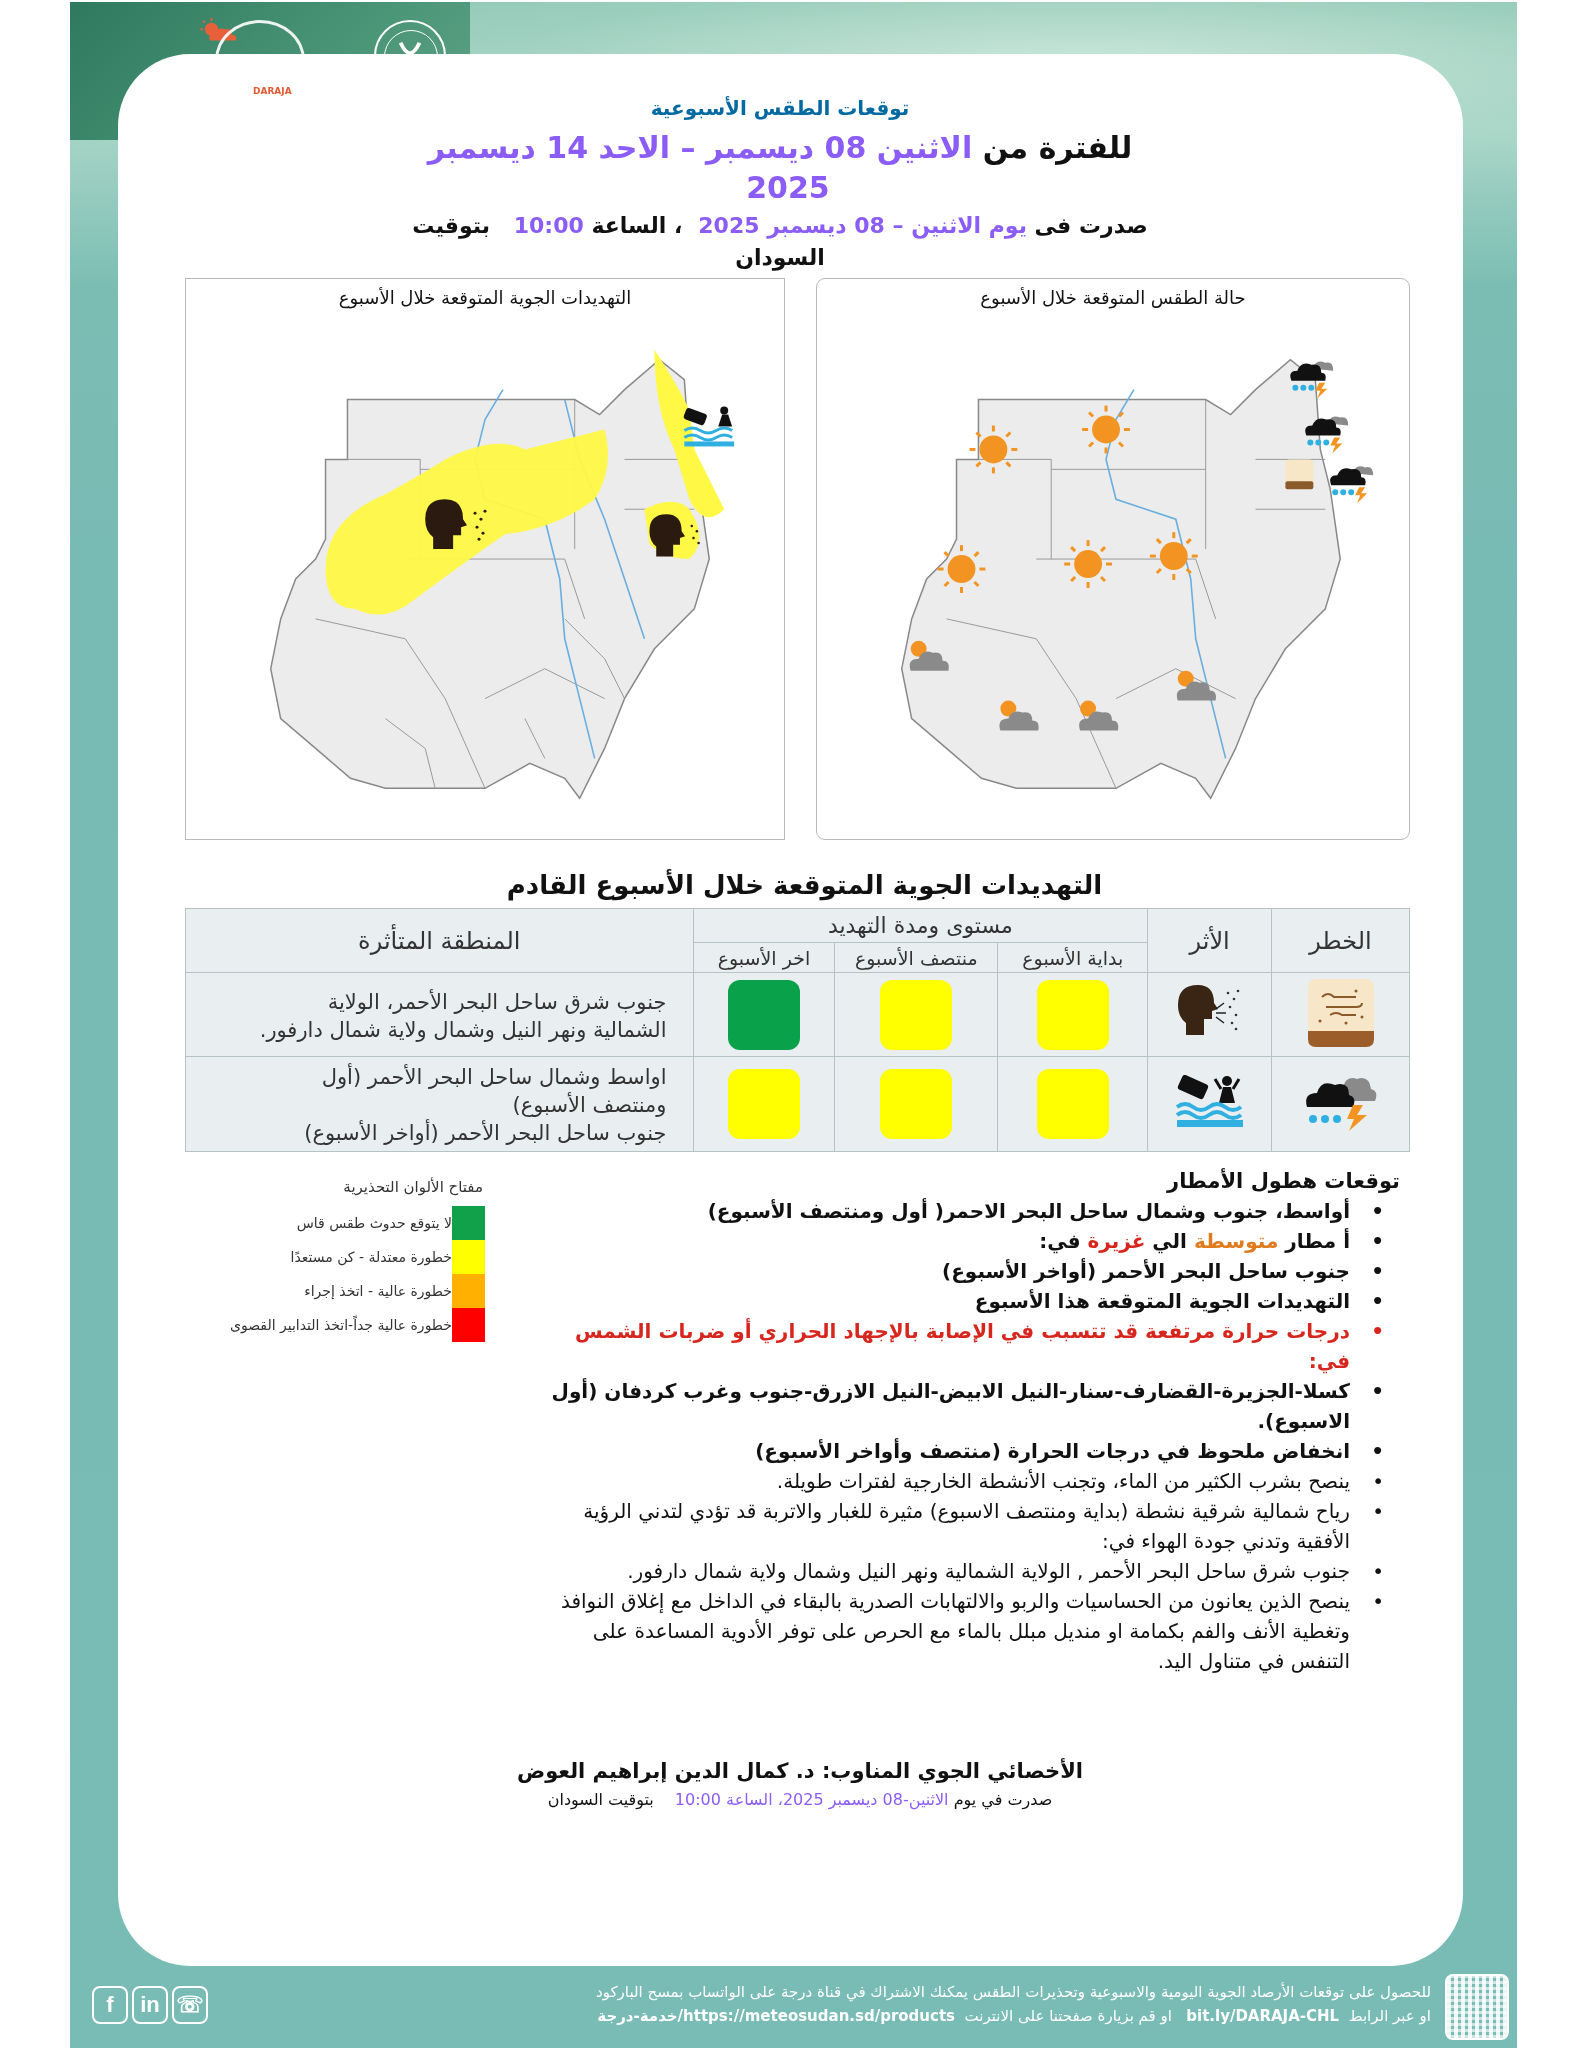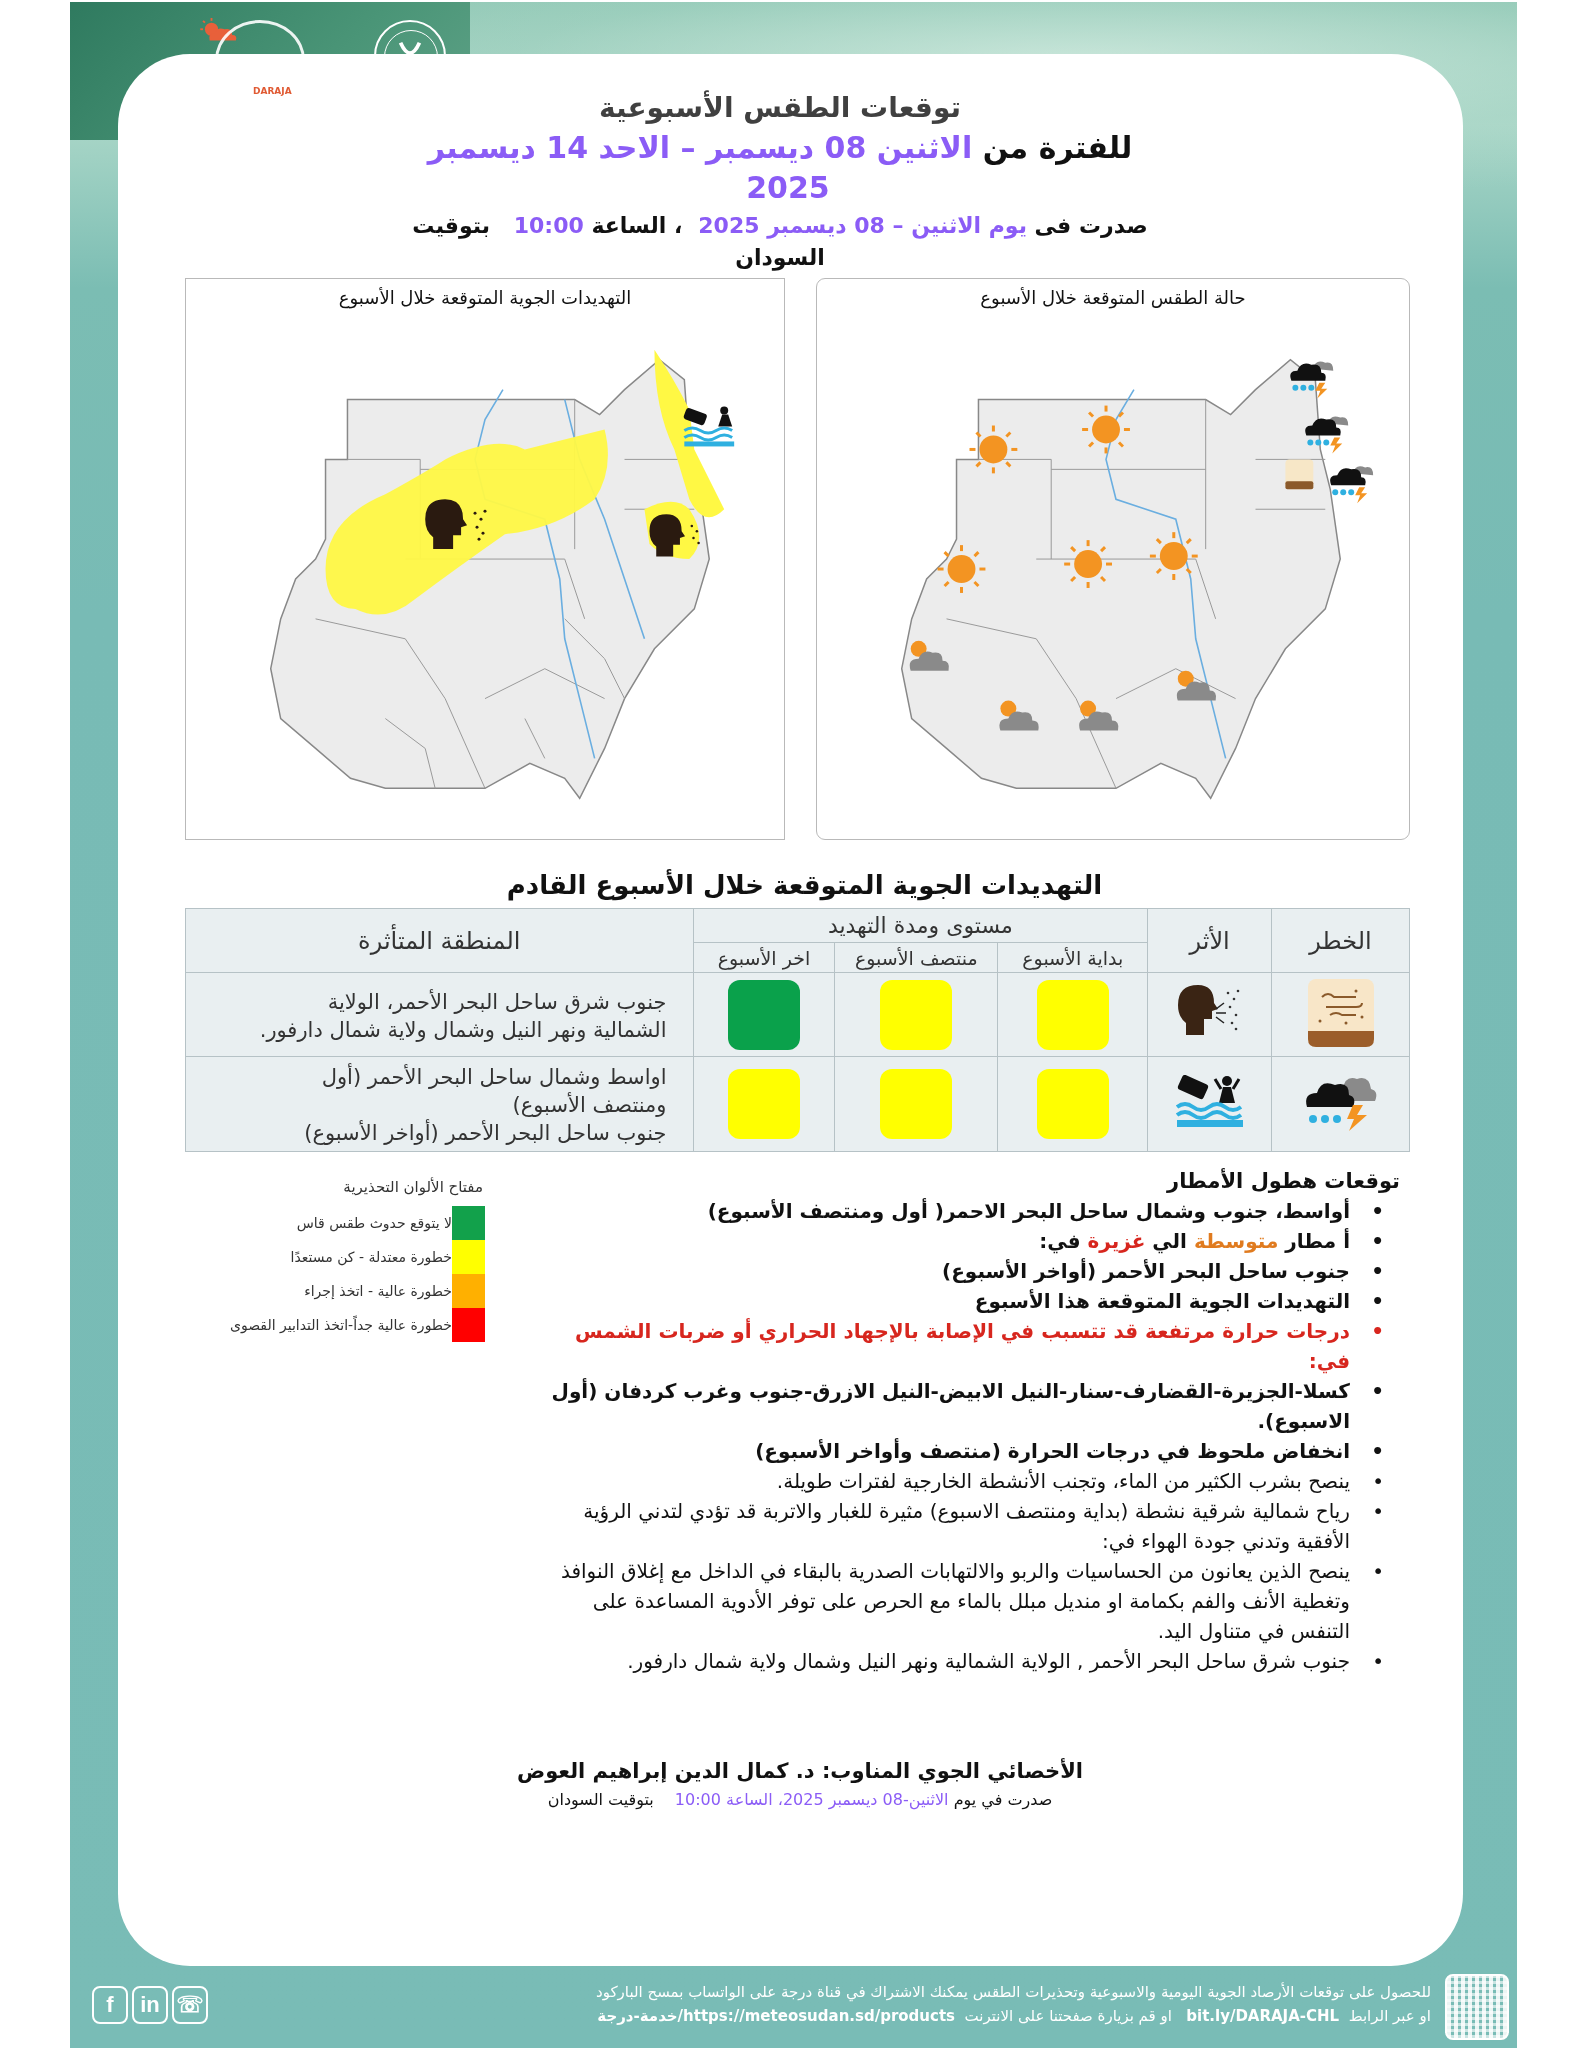--- a/index.html
+++ b/index.html
@@ -34,21 +34,21 @@
   .logo-daraja .latin { position: absolute; left: 78px; top: 68px; font-size: 9px; color: #e05a33; font-weight: bold; }
   .logo-daraja .sub1, .logo-daraja .sub2 { position: absolute; right: 0; font-size: 10px; color: #fff; white-space: nowrap; direction: rtl; }
   .logo-daraja .sub1 { top: 82px; } .logo-daraja .sub2 { top: 96px; }
   .logo-ews { position: absolute; left: 235px; top: 6px; width: 90px; height: 110px; text-align: center; }
   .logo-ews .seal { margin: 0 auto; width: 72px; height: 72px; border: 2px solid #fff; border-radius: 50%; position: relative; }
   .logo-ews .seal::after { content: ""; position: absolute; left: 8px; top: 8px; width: 52px; height: 52px; border: 1px solid #fff; border-radius: 50%; }
   .logo-ews .caption { color: #fff; font-size: 11px; font-weight: bold; margin-top: 6px; direction: rtl; white-space: nowrap; }
 
   
   .title-block { position: absolute; left: 380px; top: 88px; width: 800px; text-align: center; direction: rtl; }
-  .title-main { font-size: 28px; font-weight: bold; color: #404040; line-height: 40px; }
+  .title-main { font-size: 20px; font-weight: bold; color: #0369a1; line-height: 40px; }
   .title-range { font-size: 30px; font-weight: bold; line-height: 40px; color: #111; }
   .title-range .blue, .blue { color: #8b5cf6; margin-left: 16px; }
   .issued-line { font-size: 22px; font-weight: bold; color: #111; line-height: 32px; margin-top: 2px; }
 
   
   .map-panel { position: absolute; top: 278px; height: 562px; border: 1.5px solid #b9b9b9; background: #fff; }
   .map-threats { left: 185px; width: 600px; }
   .map-weather { left: 816px; width: 594px; border-radius: 9px; }
   .map-title { position: absolute; top: 8px; width: 100%; text-align: center; font-size: 18px; color: #111; direction: rtl; }
   .map-svg { position: absolute; left: 0; top: 40px; width: 100%; height: 520px; }
@@ -422,22 +422,22 @@
       <span class="red">غزيرة</span>
       <span>في:</span>
     </li>
     <li>جنوب ساحل البحر الأحمر (أواخر الأسبوع)</li>
     <li>التهديدات الجوية المتوقعة هذا الأسبوع</li>
     <li class="red-line">درجات حرارة مرتفعة قد تتسبب في الإصابة بالإجهاد الحراري أو ضربات الشمس في:</li>
     <li>كسلا-الجزيرة-القضارف-سنار-النيل الابيض-النيل الازرق-جنوب وغرب كردفان (أول الاسبوع).</li>
     <li>انخفاض ملحوظ في درجات الحرارة (منتصف وأواخر الأسبوع)</li>
     <li style="font-weight:normal">ينصح بشرب الكثير من الماء، وتجنب الأنشطة الخارجية لفترات طويلة.</li>
     <li style="font-weight:normal">رياح شمالية شرقية نشطة (بداية ومنتصف الاسبوع) مثيرة للغبار والاتربة قد تؤدي لتدني الرؤية الأفقية وتدني جودة الهواء في:</li>
+    <li style="font-weight:normal">جنوب شرق ساحل البحر الأحمر , الولاية الشمالية ونهر النيل وشمال ولاية شمال دارفور.</li>
     <li style="font-weight:normal">ينصح الذين يعانون من الحساسيات والربو والالتهابات الصدرية بالبقاء في الداخل مع إغلاق النوافذ وتغطية الأنف والفم بكمامة او منديل مبلل بالماء مع الحرص على توفر الأدوية المساعدة على التنفس في متناول اليد.</li>
-    <li style="font-weight:normal">جنوب شرق ساحل البحر الأحمر , الولاية الشمالية ونهر النيل وشمال ولاية شمال دارفور.</li>
   </ul>
 </div>
 
 <div class="signature">
   <div class="sig-name">الأخصائي الجوي المناوب: د. كمال الدين إبراهيم العوض</div>
   <div class="sig-date">
     <span>صدرت في يوم</span>
     <span class="blue">الاثنين-08 ديسمبر 2025، الساعة 10:00</span>
     <span>بتوقيت السودان</span>
   </div>

